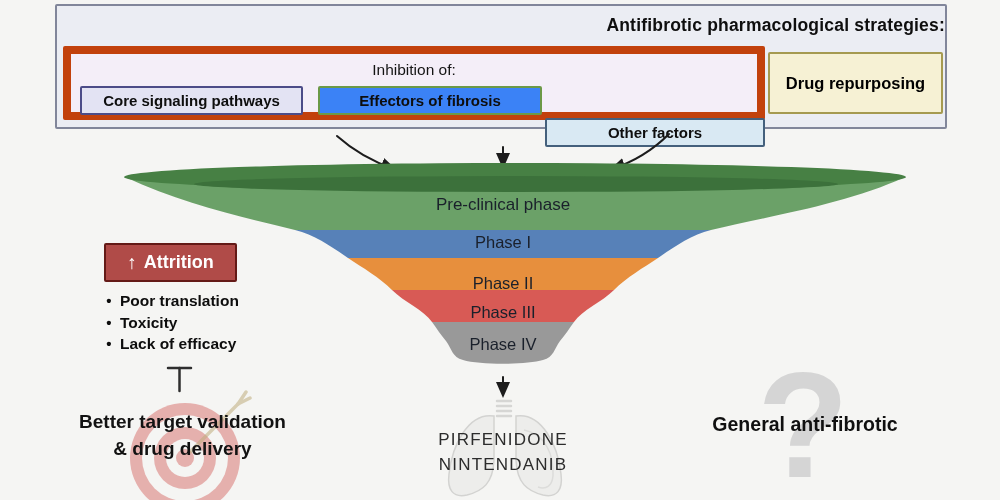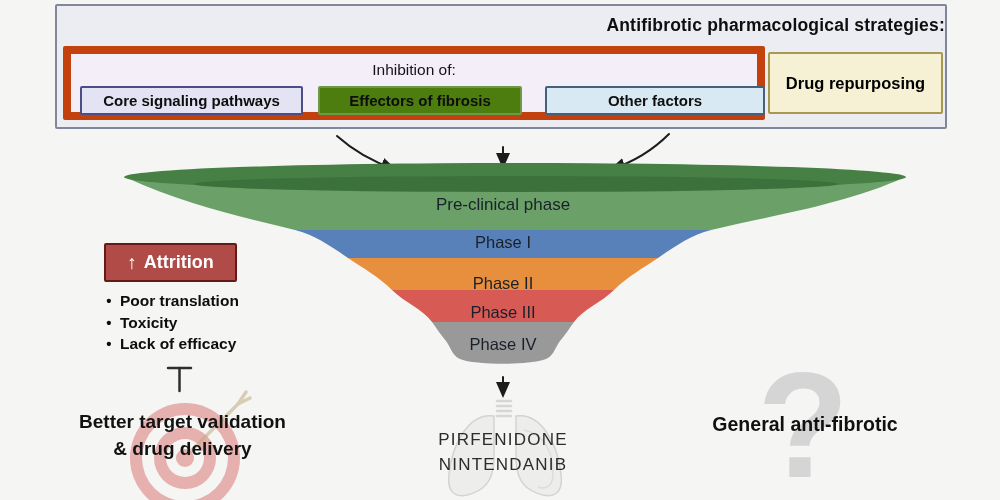--- a/index.html
+++ b/index.html
@@ -27,22 +27,22 @@
   .inhibition-label{
     position:absolute;left:0;top:7px;width:100%;text-align:center;
     font-size:15.5px;color:#141414;
   }
   .cat-box{
     position:absolute;top:32px;height:29px;box-sizing:border-box;
     display:flex;align-items:center;justify-content:center;
     font-size:15px;font-weight:bold;color:#0e0e0e;border-radius:2px;
   }
   .cat-core{left:9px;width:223px;background:#e3e3f3;border:2px solid #4c4c88;}
-  .cat-eff{left:247px;width:204px;background:#4d7c0f;border:2px solid #6c9947;}
-  .cat-other{left:474px;width:220px;background:#d9e9f3;border:2px solid #44607c;}
+  .cat-eff{left:247px;width:224px;background:#3b82f6;border:2px solid #6c9947;}
+  .cat-other{left:474px;width:220px;background:#d9e9f3;border:2px solid #44607c;margin-top:32px;}
   .repurposing-box{
     position:absolute;left:768px;top:52px;width:175px;height:62px;
     background:#f6f1d4;border:2px solid #a59a50;border-radius:2px;
     box-sizing:border-box;display:flex;align-items:center;justify-content:center;
     font-size:16.5px;font-weight:bold;color:#000000;
   }
   
   #art{position:absolute;left:0;top:0;z-index:2;}
   
   .phase-label{

